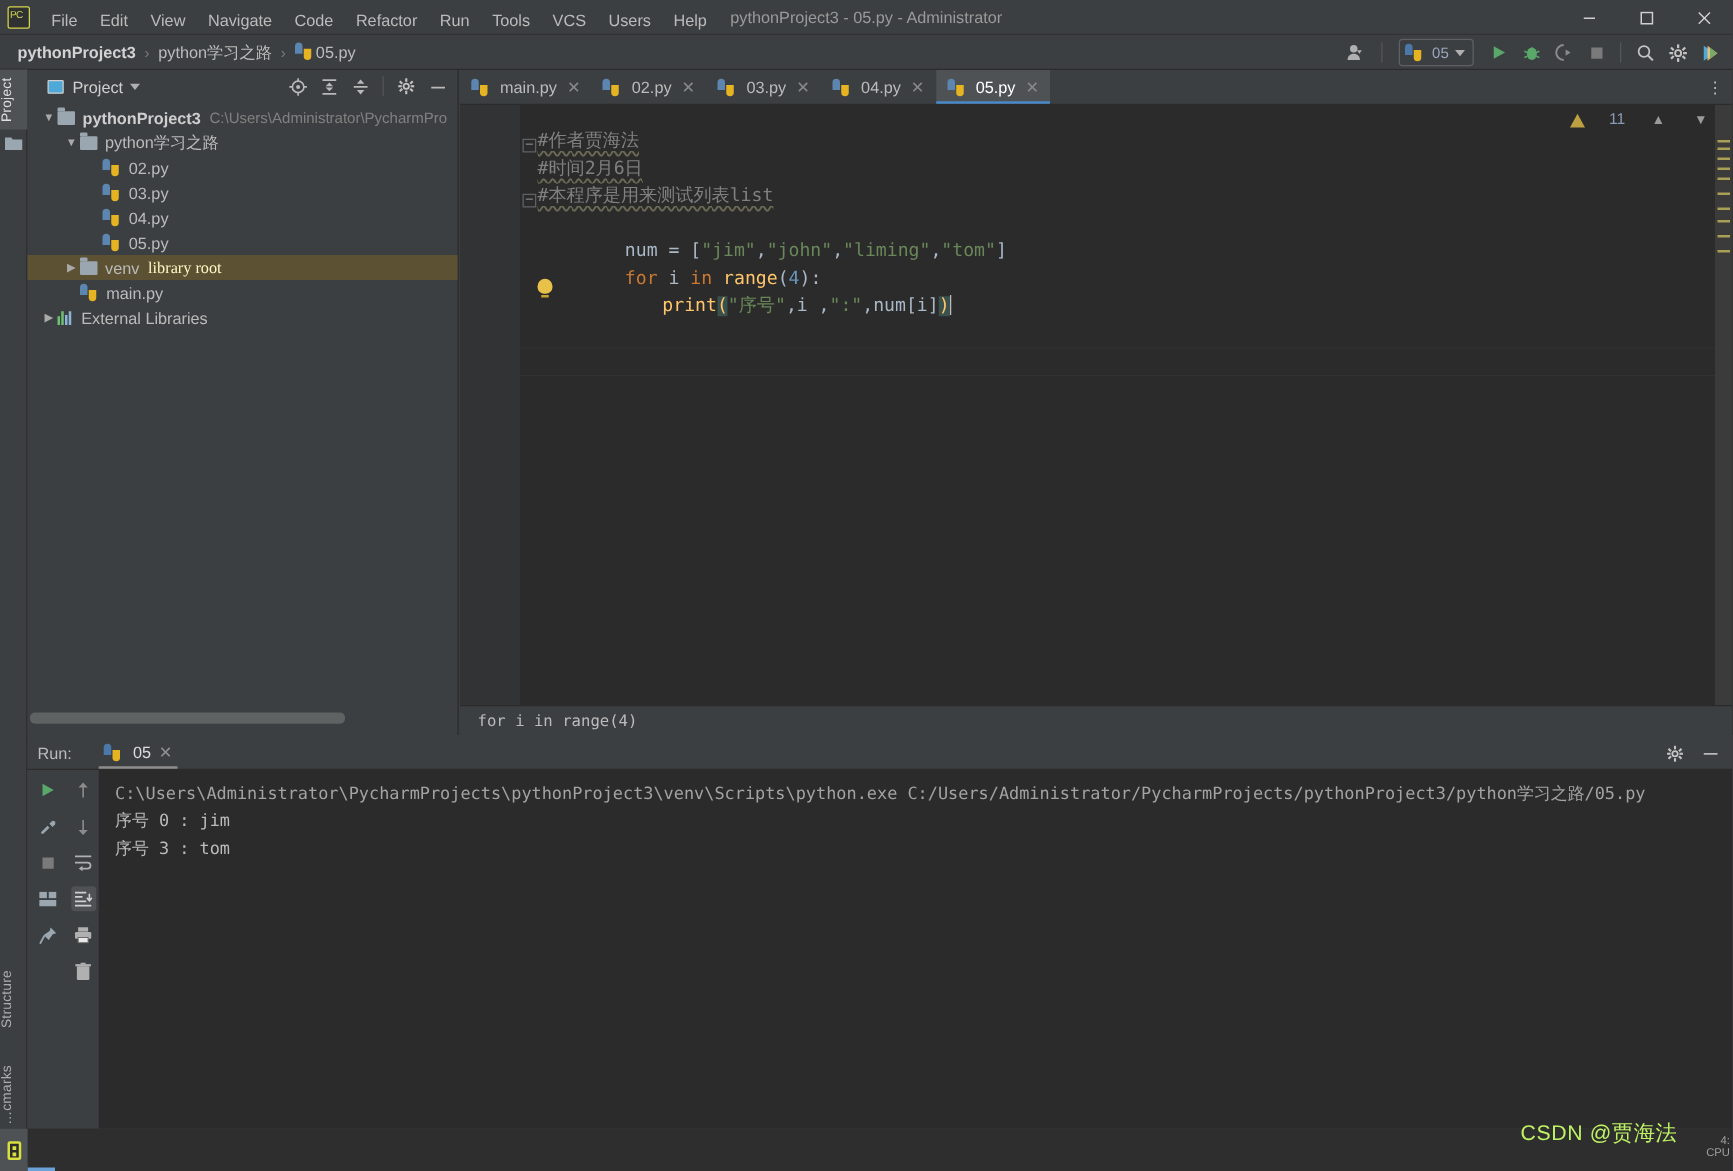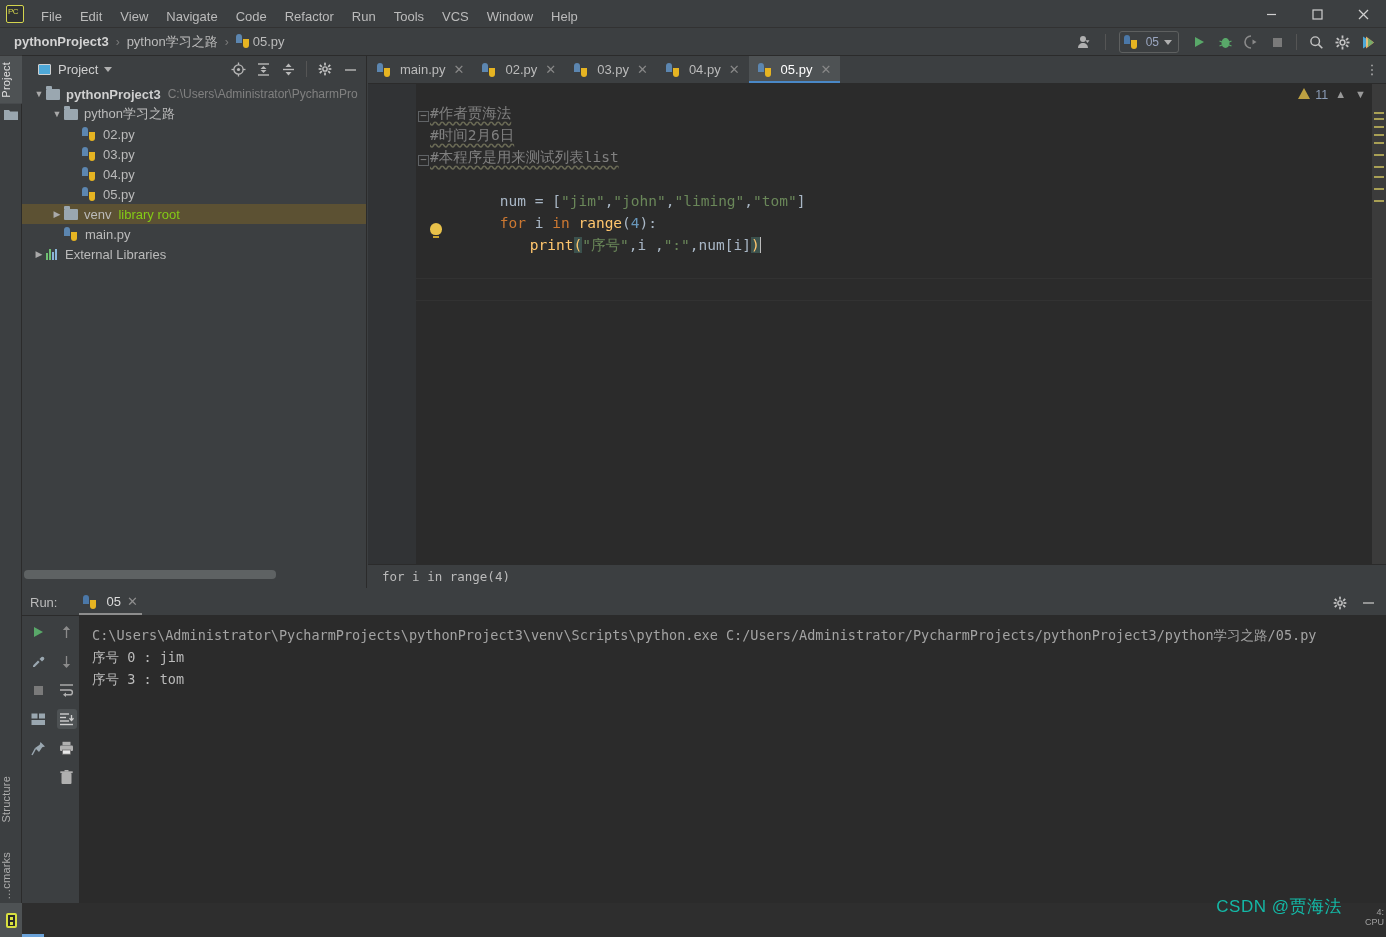--- a/index.html
+++ b/index.html
@@ -134,21 +134,21 @@
     width: 14px; height: 11px; background: #9aa7b0; border-radius: 1px;
     margin-right: 6px; position: relative; flex: 0 0 14px;
   }
   .folder::before {
     content: ""; position: absolute; top: -3px; left: 0;
     width: 6px; height: 3px; background: #9aa7b0; border-radius: 1px 1px 0 0;
   }
   .tlabel { color: #bbbbbb; }
   .tlabel.bold { font-weight: bold; color: #cfcfcf; }
   .tpath { color: #808080; margin-left: 7px; font-size: 12px; }
-  .tgray { color: #84cc16; margin-left: 7px; }
+  .tgray { color: #fef9c3; margin-left: 7px; font-family: Liberation Serif, serif; }
   .lib-icon {
     width: 13px; height: 12px; margin-right: 6px; flex: 0 0 13px;
     display: flex; align-items: flex-end; gap: 1px;
   }
   .lib-icon i { display: block; width: 2px; background: #6fbf73; }
   .scratch-icon {
     width: 14px; height: 13px; margin-right: 6px; position: relative; flex: 0 0 14px;
   }
   .scratch-icon::before {
     content: ""; position: absolute; left: 0; top: 0; width: 10px; height: 11px;
@@ -234,21 +234,21 @@
   }
   .warn-strip {
     position: absolute; right: 0; top: 0; width: 14px; height: 504px;
     background: #3b3b3b;
   }
   .warn-mark {
     position: absolute; right: 2px; width: 10px; height: 2px; background: #a9a055;
   }
   .insp-widget {
     position: absolute; right: 18px; top: 4px; display: flex;
-    align-items: flex-start; gap: 5px; font-family: "Liberation Sans", sans-serif;
+    align-items: flex-end; gap: 19px; font-family: "Liberation Sans", sans-serif;
   }
   .insp-count { font-size: 12.5px; color: #8a9bb5; }
   .tri-warn {
     width: 0; height: 0; border-left: 6px solid transparent;
     border-right: 6px solid transparent; border-bottom: 11px solid #bda042;
   }
   .chev-btn { color: #9a9a9a; font-size: 11px; padding: 0 2px; }
   .crumbbar {
     position: absolute; left: 0; bottom: 0; width: 1018px; height: 24px;
     background: #3c3f41; display: flex; align-items: center;
@@ -323,21 +323,21 @@
   .sb-main {
     position: absolute; left: 22px; bottom: 0; right: 0; height: 34px;
     background: #2e2e2e;
   }
   .sb-main::after {
     content: ""; position: absolute; left: 0; bottom: 0; width: 22px; height: 3px;
     background: #6ba2d8;
   }
   .watermark {
     position: absolute; right: 44px; bottom: 19px;
-    font-size: 17px; color: #14b8a6; letter-spacing: 0.5px;
+    font-size: 17px; color: #bef264; letter-spacing: 0.5px;
   }
   .cpu-badge {
     position: absolute; right: 2px; bottom: 10px;
     font-size: 9px; color: #a0a0a0; text-align: right; line-height: 10px;
   }
 
   svg { display: block; }
 </style>
 </head>
 <body>
@@ -349,23 +349,24 @@
     <div class="menubar">
       <div class="menu-item"><span>File</span></div>
       <div class="menu-item"><span>Edit</span></div>
       <div class="menu-item"><span>View</span></div>
       <div class="menu-item"><span>Navigate</span></div>
       <div class="menu-item"><span>Code</span></div>
       <div class="menu-item"><span>Refactor</span></div>
       <div class="menu-item"><span>Run</span></div>
       <div class="menu-item"><span>Tools</span></div>
       <div class="menu-item"><span>VCS</span></div>
-      <div class="menu-item"><span>Window</span></div>
+      <div class="menu-item"><span>Users</span></div>
       <div class="menu-item"><span>Help</span></div>
     </div>
+    <div class="win-title">pythonProject3 - 05.py - Administrator</div>
     <div class="win-btns">
       <div class="win-btn">
         <svg width="11" height="11" viewBox="0 0 11 11">
             <line x1="1" y1="5.5" x2="10" y2="5.5" stroke="#cfcfcf" stroke-width="1.2"></line>
           </svg>
       </div>
       <div class="win-btn">
         <svg width="11" height="11" viewBox="0 0 11 11">
             <rect x="1" y="1" width="9" height="9" fill="none" stroke="#cfcfcf" stroke-width="1.2"></rect>
           </svg>

